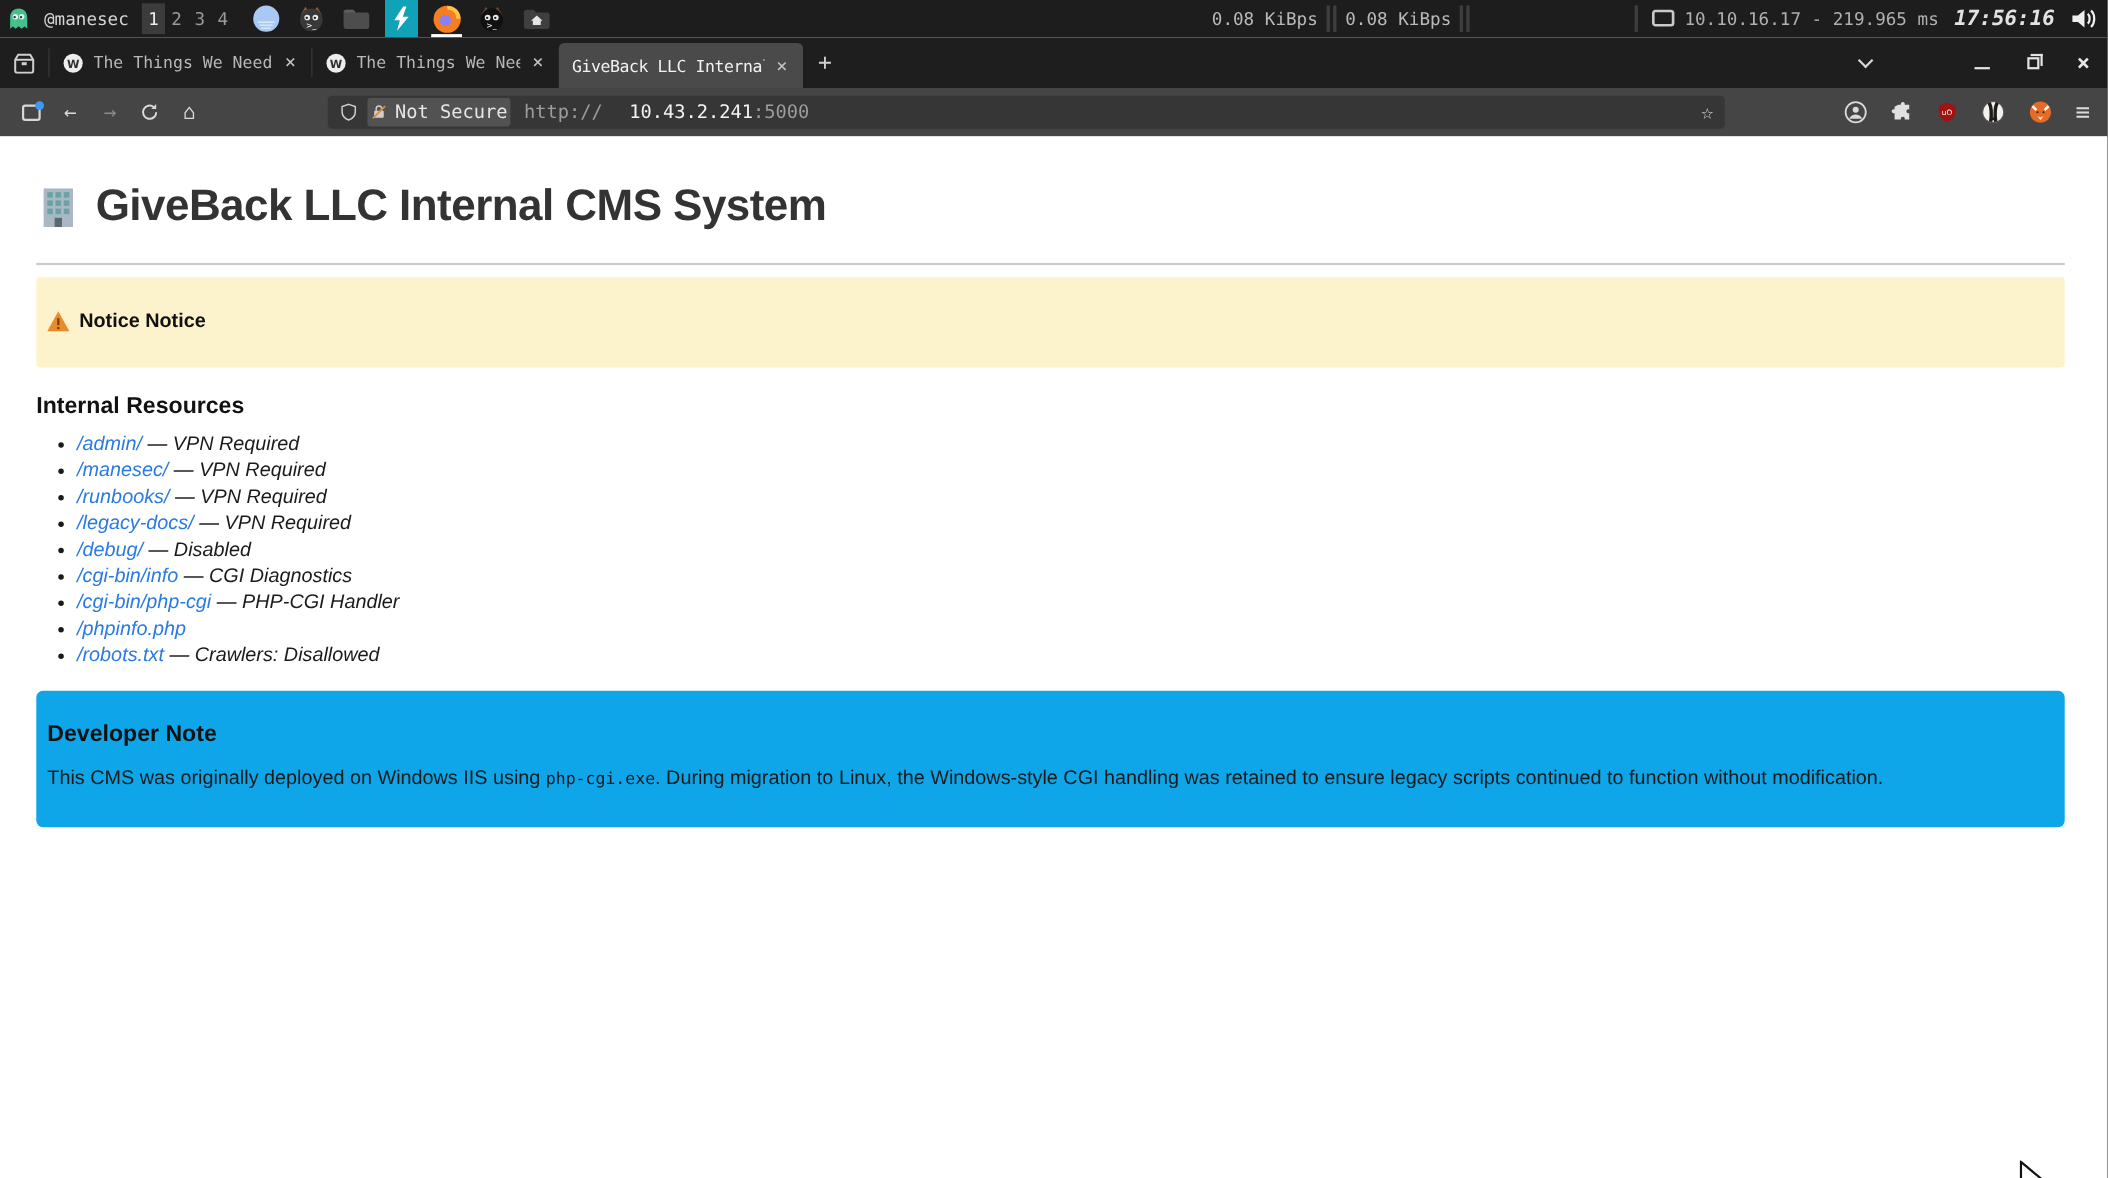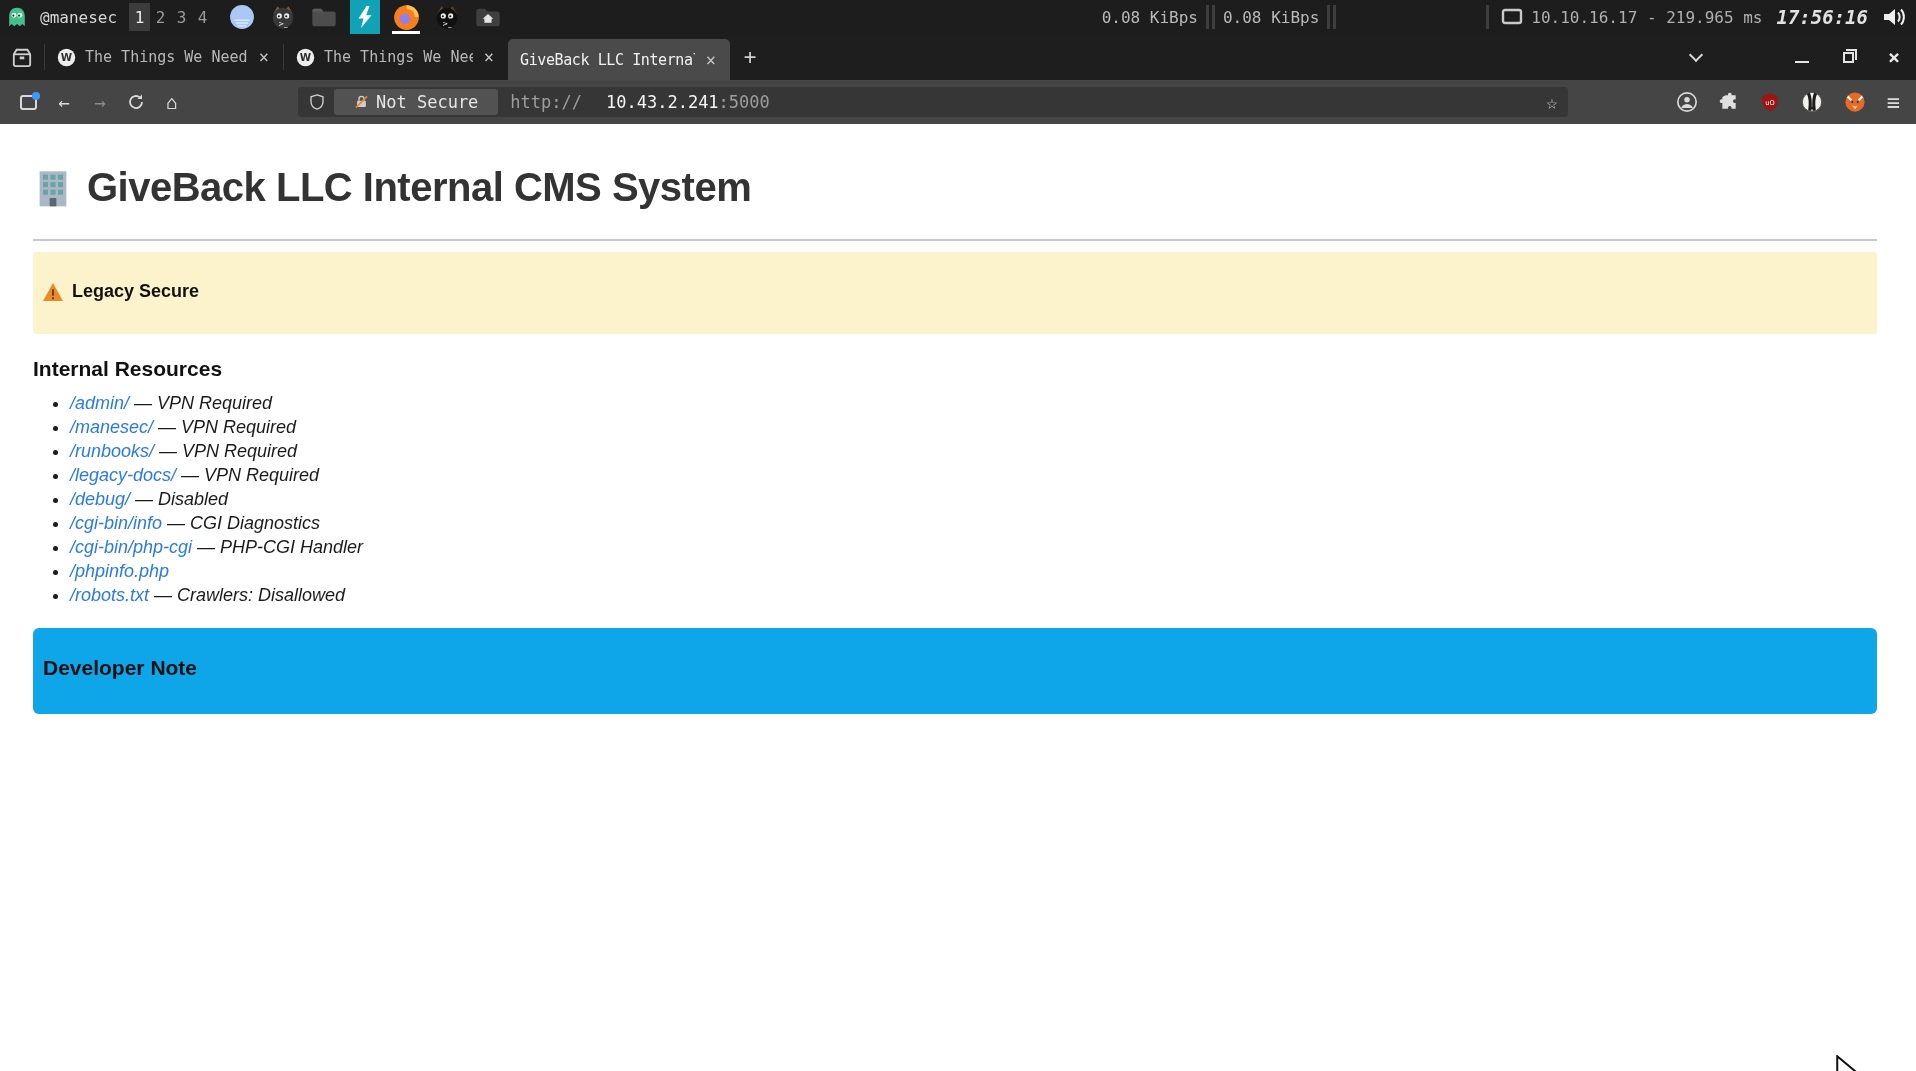--- a/index.html
+++ b/index.html
@@ -48,21 +48,21 @@
 
   
   .navbar { position:absolute; top:80px; left:0; width:100%; height:44px; background:#454545;
             display:flex; align-items:center; padding:0 10px; color:#dcdcdc; }
   .nav-ic { width:36px; display:flex; align-items:center; justify-content:center; font-size:19px; color:#dadada; }
   .fxview { position:relative; width:17px; height:15px; border:2px solid #d8d8d8; border-radius:3px; }
   .fxview::after { content:""; position:absolute; top:-5px; right:-5px; width:8px; height:8px; border-radius:50%; background:#3b9af8; }
   .urlbar { flex:1; margin:0 108px; height:30px; background:#363636; border-radius:4px;
             display:flex; align-items:center; padding:0 10px; font-size:17px; }
   .chip { display:flex; align-items:center; gap:7px; background:#525252; border-radius:3px;
-          padding:3px 20px; margin-left:8px; color:#e6e6e6; }
+          padding:3px 3px; margin-left:8px; color:#e6e6e6; }
   .url { margin-left:12px; white-space:nowrap; }
   .url .dim { color:#9d9d9d; }
   .url .host { color:#f4f4f4;margin-left:24px; }
   .url-spacer { flex:1; }
   .star { font-size:19px; color:#d8d8d8; }
   .nav-right { display:flex; align-items:center; gap:21px; margin-right:6px; }
 
   
   .page { position:absolute; top:124px; left:0; width:100%; height:947px; background:#ffffff;
           font-family:"Liberation Sans", sans-serif; color:#1a1a1a; }
@@ -308,39 +308,40 @@
       </h1>
       <hr class="rule">
 
       <div class="notice">
         <div class="notice-title">
           <svg width="22" height="20" viewBox="0 0 24 22">
             <path d="M12 1 23 21H1z" fill="#e98a2b"></path>
             <rect x="10.9" y="8" width="2.2" height="7" fill="#7a3c00"></rect>
             <rect x="10.9" y="16.8" width="2.2" height="2.2" fill="#7a3c00"></rect>
           </svg>
-          <span>Legacy Secure</span>
+          <span>Notice Notice</span>
         </div>
       </div>
 
       <div class="res-h">Internal Resources</div>
       <ul class="res">
         <li><a href="#">/admin/</a><span> — VPN Required</span></li>
         <li><a href="#">/manesec/</a><span> — VPN Required</span></li>
         <li><a href="#">/runbooks/</a><span> — VPN Required</span></li>
         <li><a href="#">/legacy-docs/</a><span> — VPN Required</span></li>
         <li><a href="#">/debug/</a><span> — Disabled</span></li>
         <li><a href="#">/cgi-bin/info</a><span> — CGI Diagnostics</span></li>
         <li><a href="#">/cgi-bin/php-cgi</a><span> — PHP-CGI Handler</span></li>
         <li><a href="#">/phpinfo.php</a><span></span></li>
         <li><a href="#">/robots.txt</a><span> — Crawlers: Disallowed</span></li>
       </ul>
 
       <div class="devnote">
         <div class="dev-title">Developer Note</div>
+        <div class="dev-body"><span>This CMS was originally deployed on Windows IIS using </span><code>php-cgi.exe</code><span>. During migration to Linux, the Windows-style CGI handling was retained to ensure legacy scripts continued to function without modification.</span></div>
       </div>
     </div>
   </div>
 
   <svg class="cursor" width="26" height="30" viewBox="0 0 18 24">
     <path d="M2 1v19l5.5-5.2L11 22l3.5-1.6-3.4-6.9H17z" fill="#fff" stroke="#111" stroke-width="1.6"></path>
   </svg>
 </div>
 
 </body></html>

